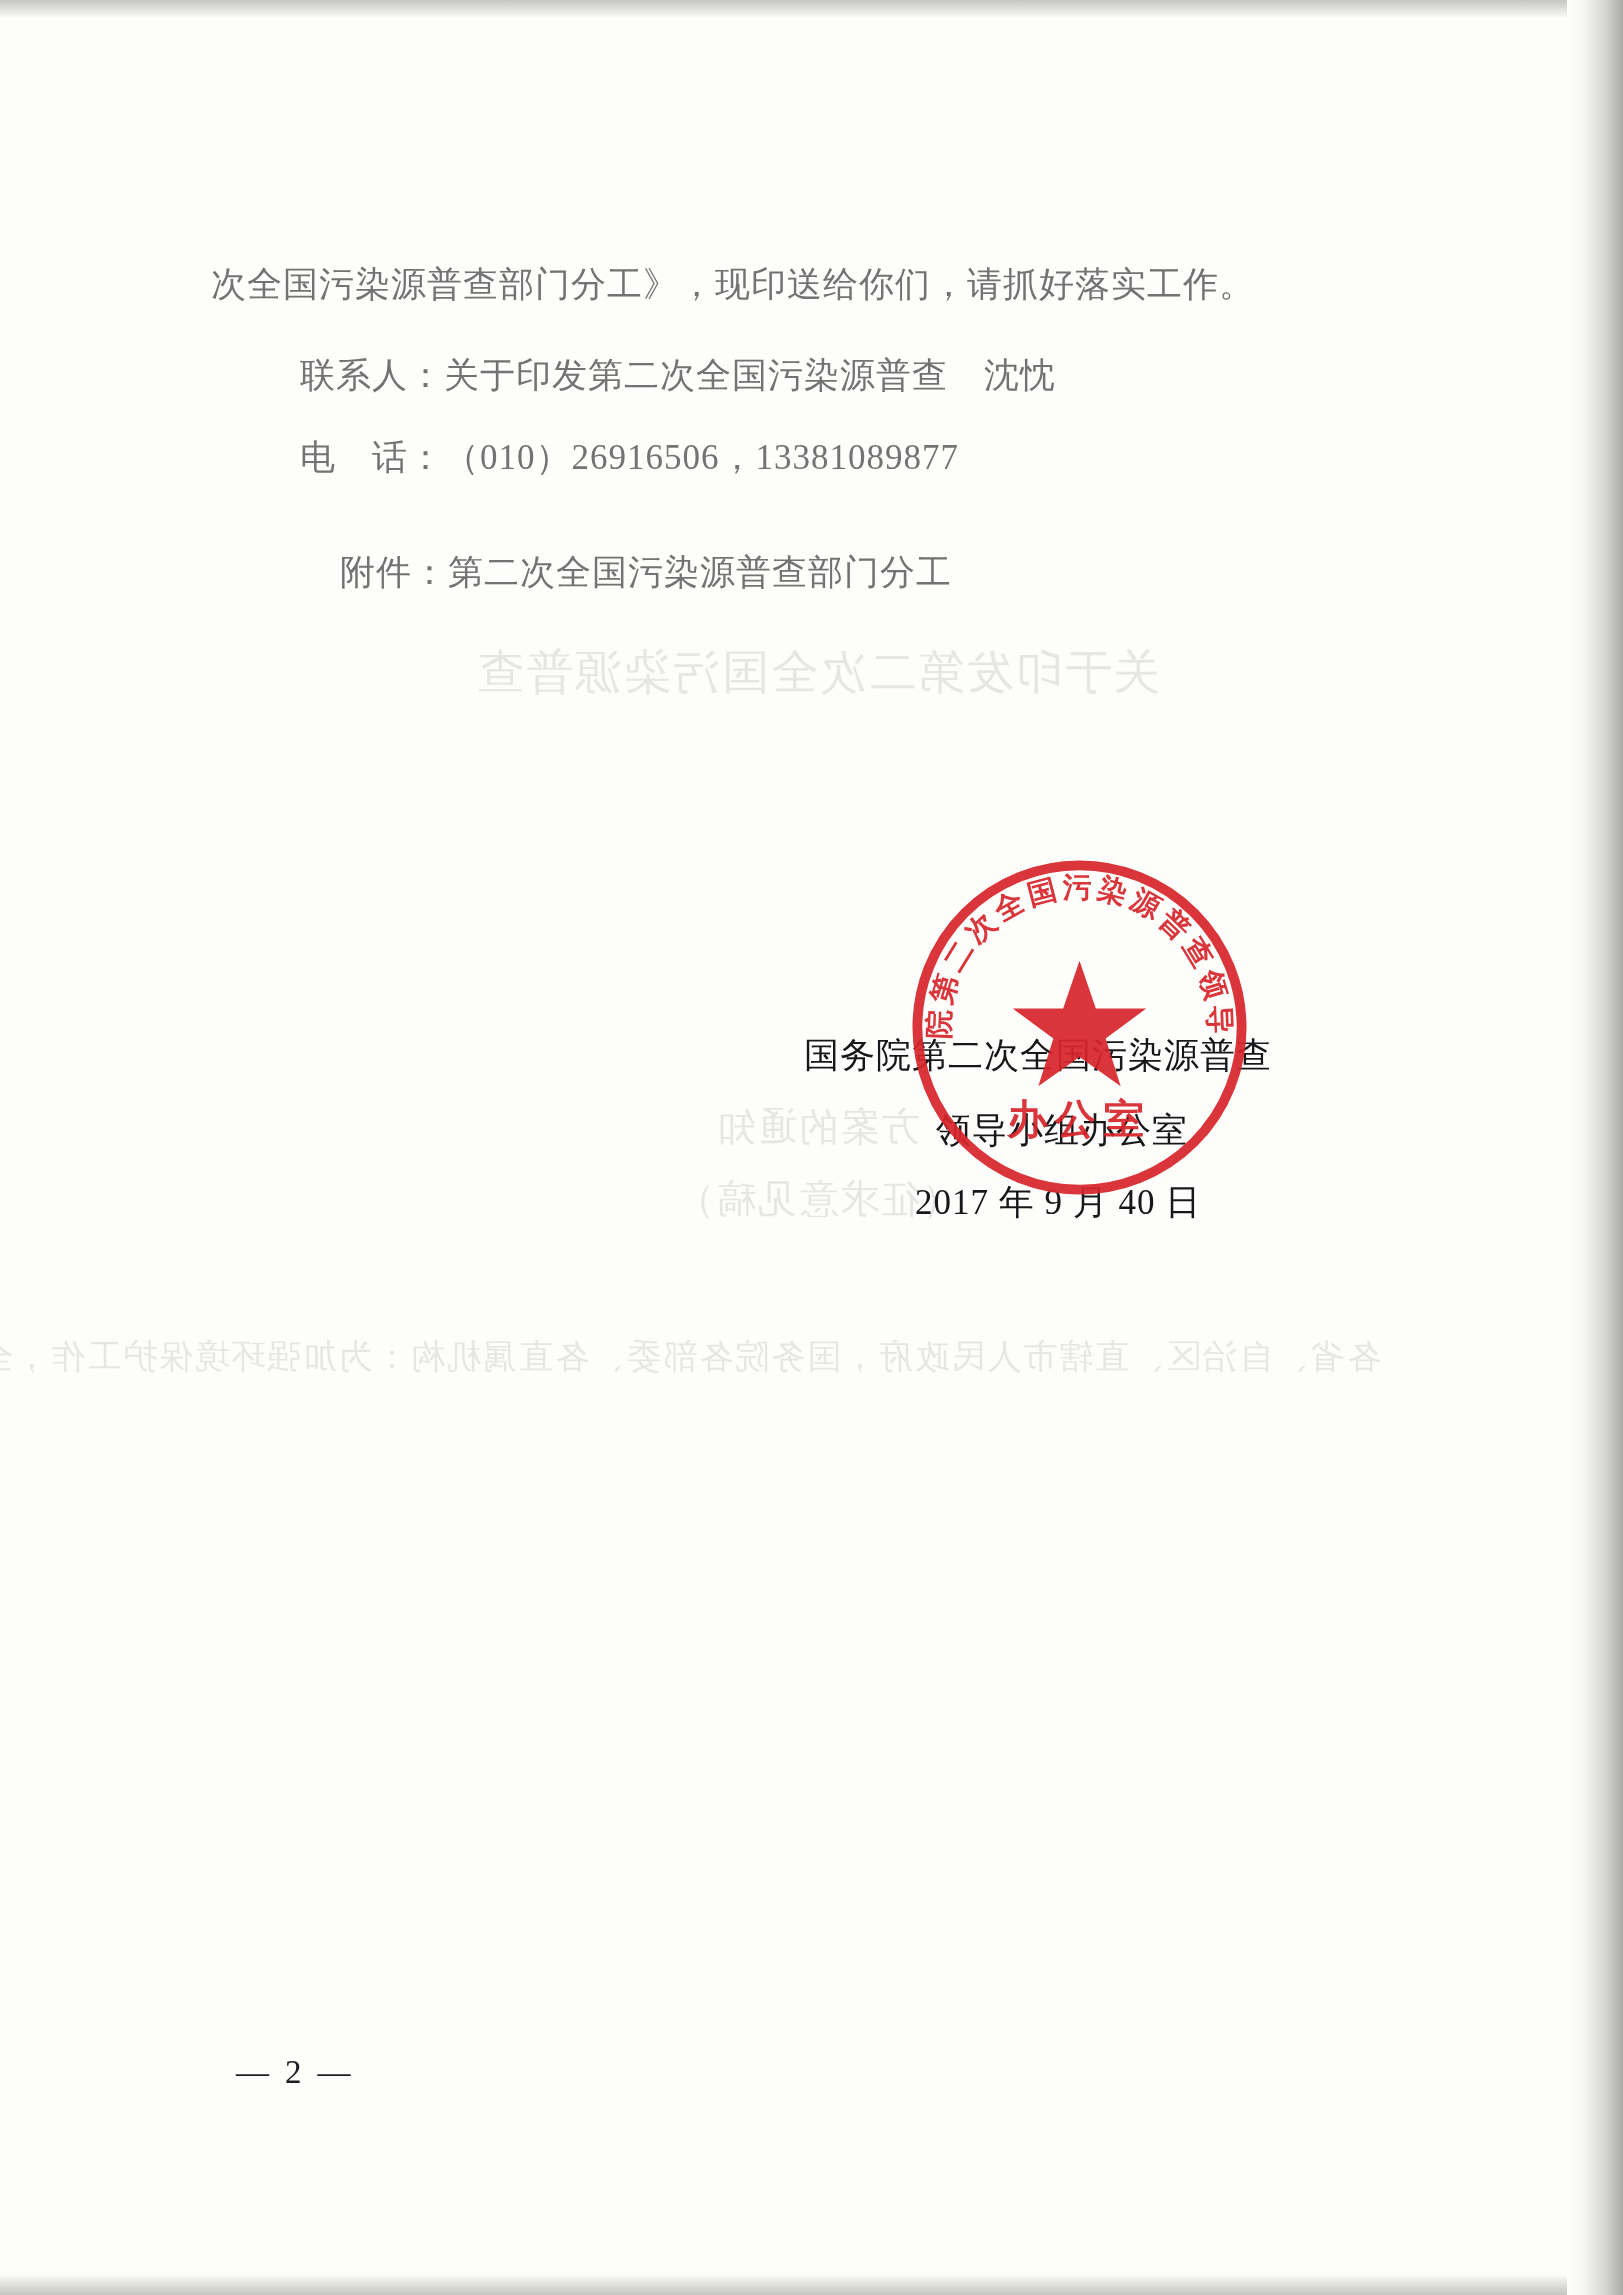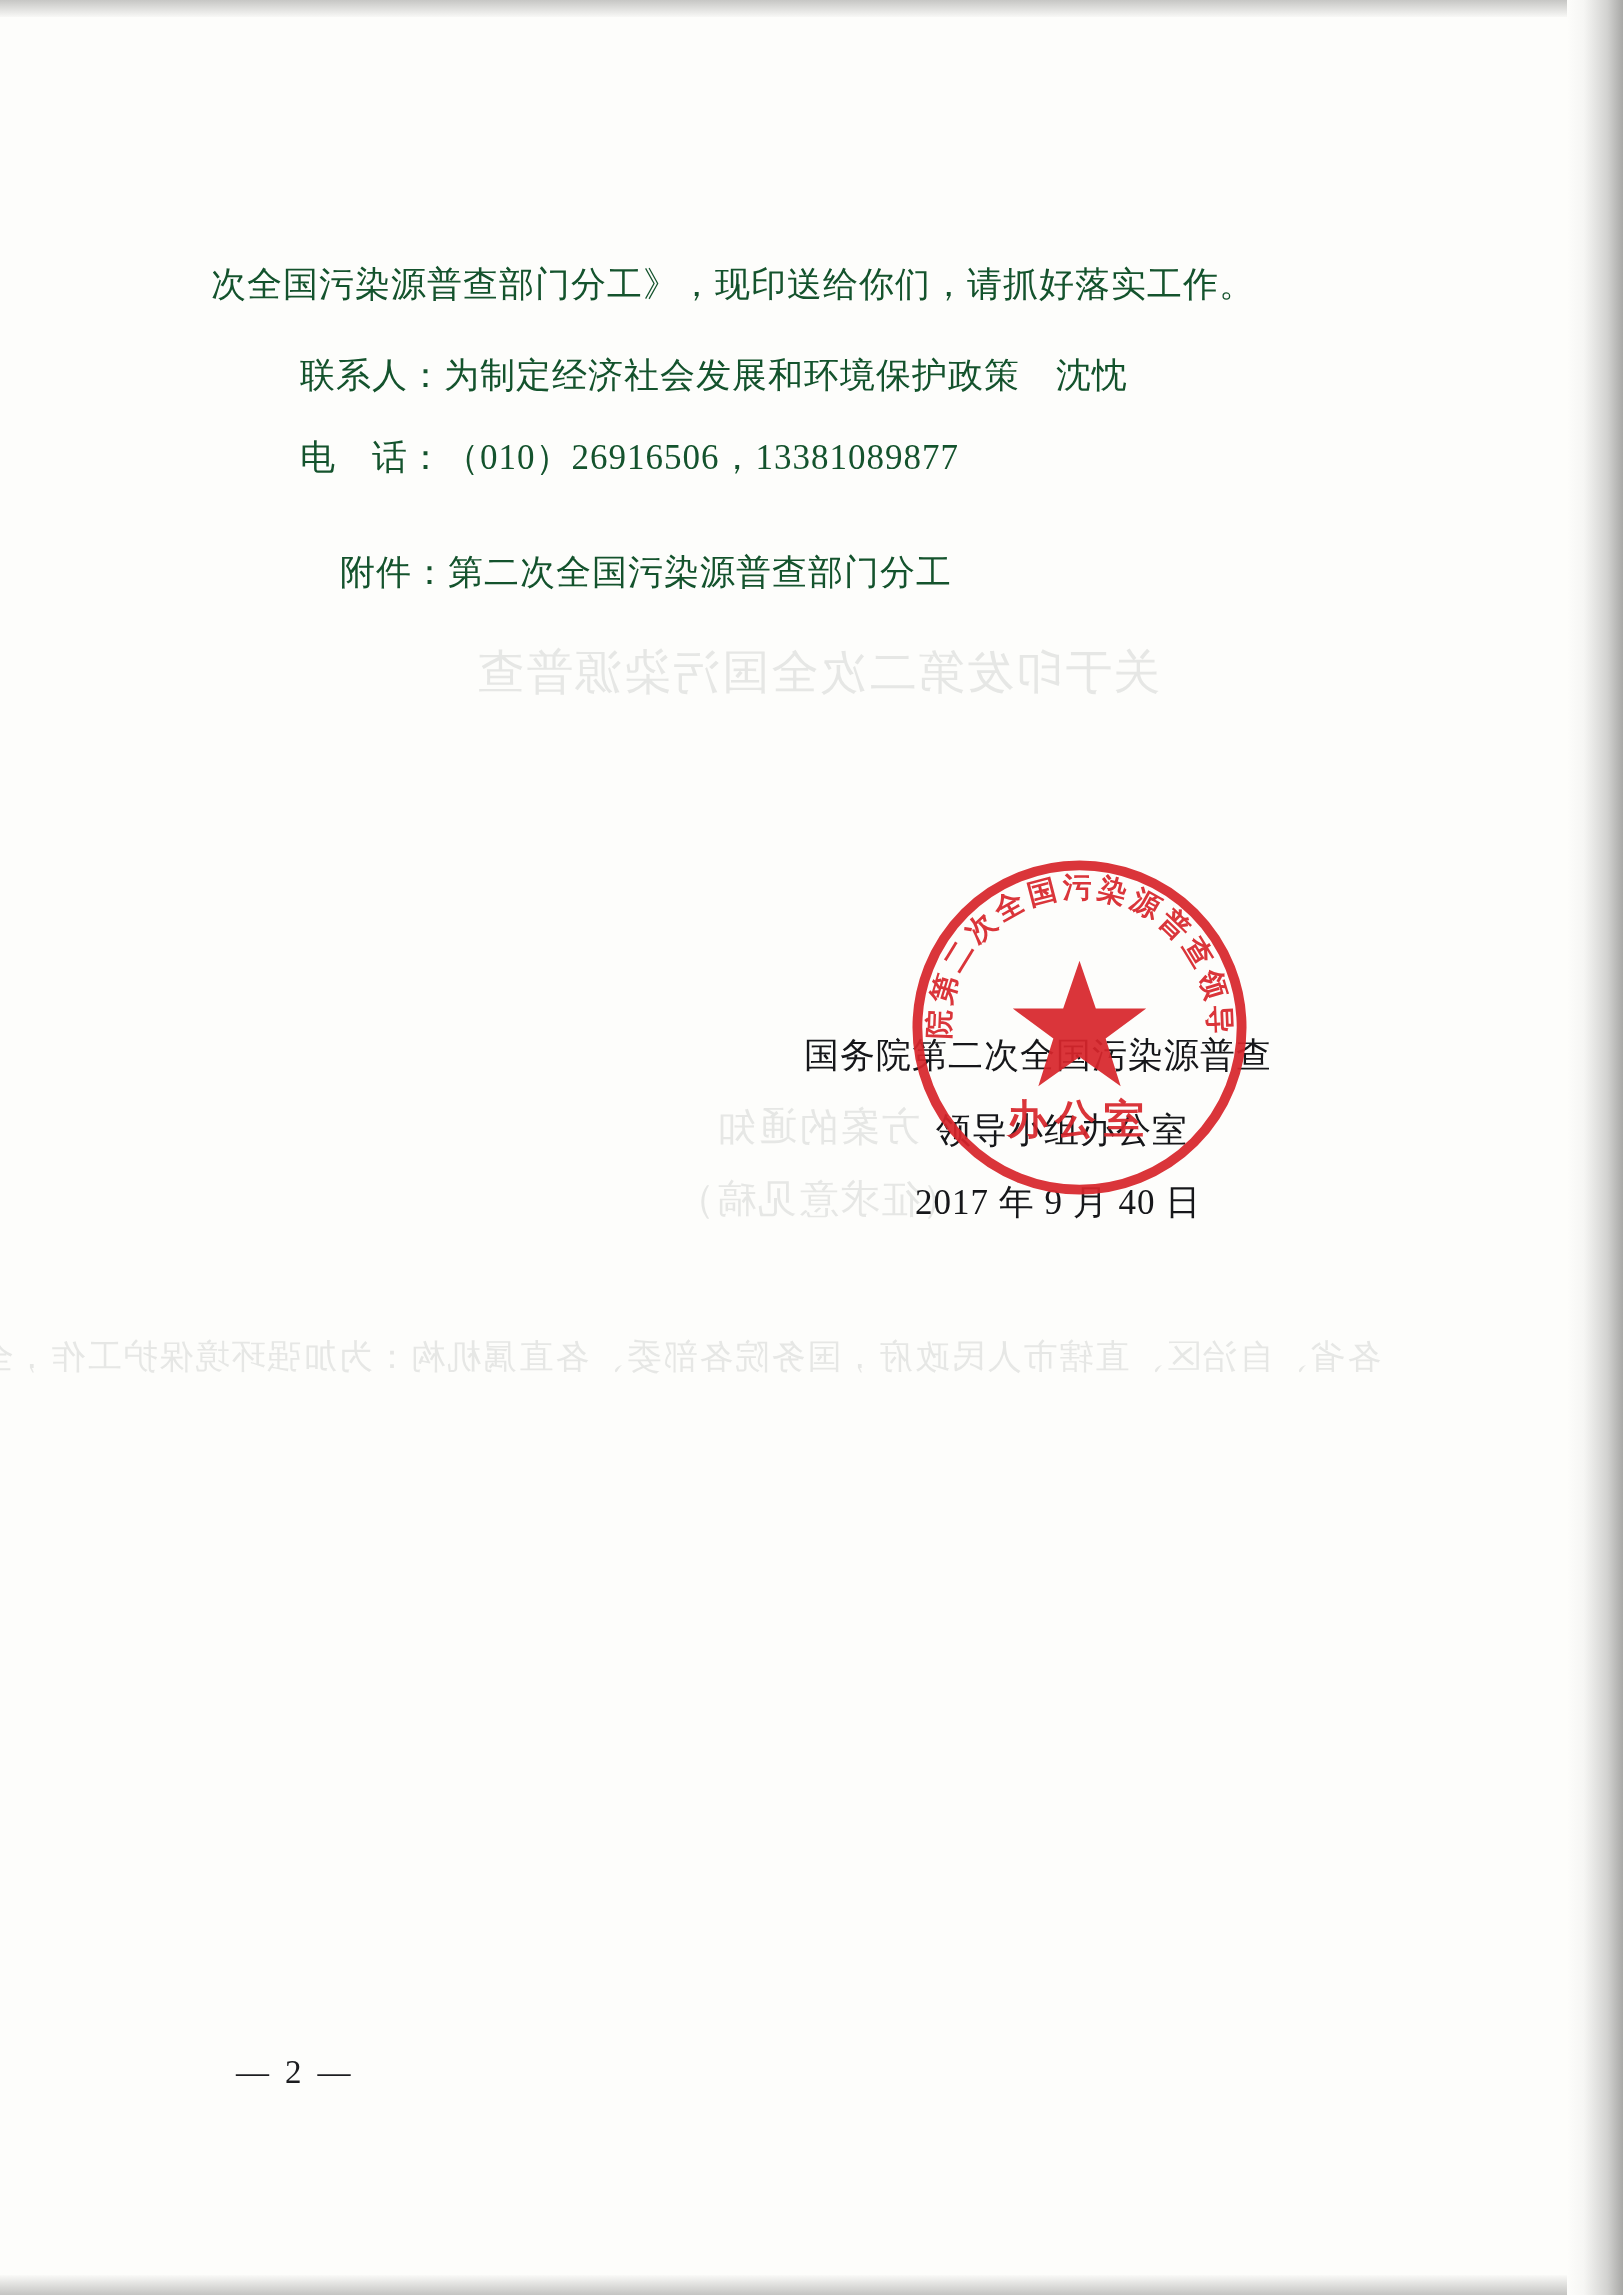--- a/index.html
+++ b/index.html
@@ -47,21 +47,21 @@
     left: 0;
     top: 0;
     width: 1623px;
     height: 2295px;
   }
   .body-line {
     position: absolute;
     font-family: "Liberation Serif", "DejaVu Serif", serif;
     font-size: 35px;
     line-height: 42px;
-    color: #14532d;
+    color: #737373;
     letter-spacing: 1px;
     white-space: pre;
   }
   .L1 { left: 211px; top: 264px; }
   .L2 { left: 300px; top: 355px; }
   .L3 { left: 300px; top: 437px; }
   .L4 { left: 300px; top: 552px; margin-left: 40px; }
 
   
   .sign {
@@ -149,21 +149,21 @@
   <div class="paper-edge-right"></div>
 
   <div class="content">
 
     <div class="bleed bleed-title">关于印发第二次全国污染源普查</div>
     <div class="bleed bleed-sub">方案的通知</div>
     <div class="bleed bleed-sub2">（征求意见稿）</div>
     <div class="bleed bleed-para">各省、自治区、直辖市人民政府，国务院各部委、各直属机构：为加强环境保护工作，全面掌握各类污染源的数量、行业和地区分布情况，了解主要污染物产生、排放和处理情况，建立健全重点污染源档案、污染源信息数据库和环境统计平台，为制定经济社会发展和环境保护政策、规划提供依据，根据《全国污染源普查条例》规定，国务院决定于二〇一七年开展第二次全国污染源普查，现将有关事项通知如下。</div>
 
     <div class="body-line L1">次全国污染源普查部门分工》，现印送给你们，请抓好落实工作。</div>
-    <div class="body-line L2">联系人：为制定经济社会发展和环境保护政策　沈忱</div>
+    <div class="body-line L2">联系人：关于印发第二次全国污染源普查　沈忱</div>
     <div class="body-line L3">电　话：（010）26916506，13381089877</div>
     <div class="body-line L4">附件：第二次全国污染源普查部门分工</div>
 
     <div class="sign S1">国务院第二次全国污染源普查</div>
     <div class="sign S2">领导小组办公室</div>
     <div class="sign S3">2017 年 9 月 40 日</div>
 
     <div class="seal">
       <svg width="353" height="353" viewBox="0 0 540 540" xmlns="http://www.w3.org/2000/svg">
         <defs>

